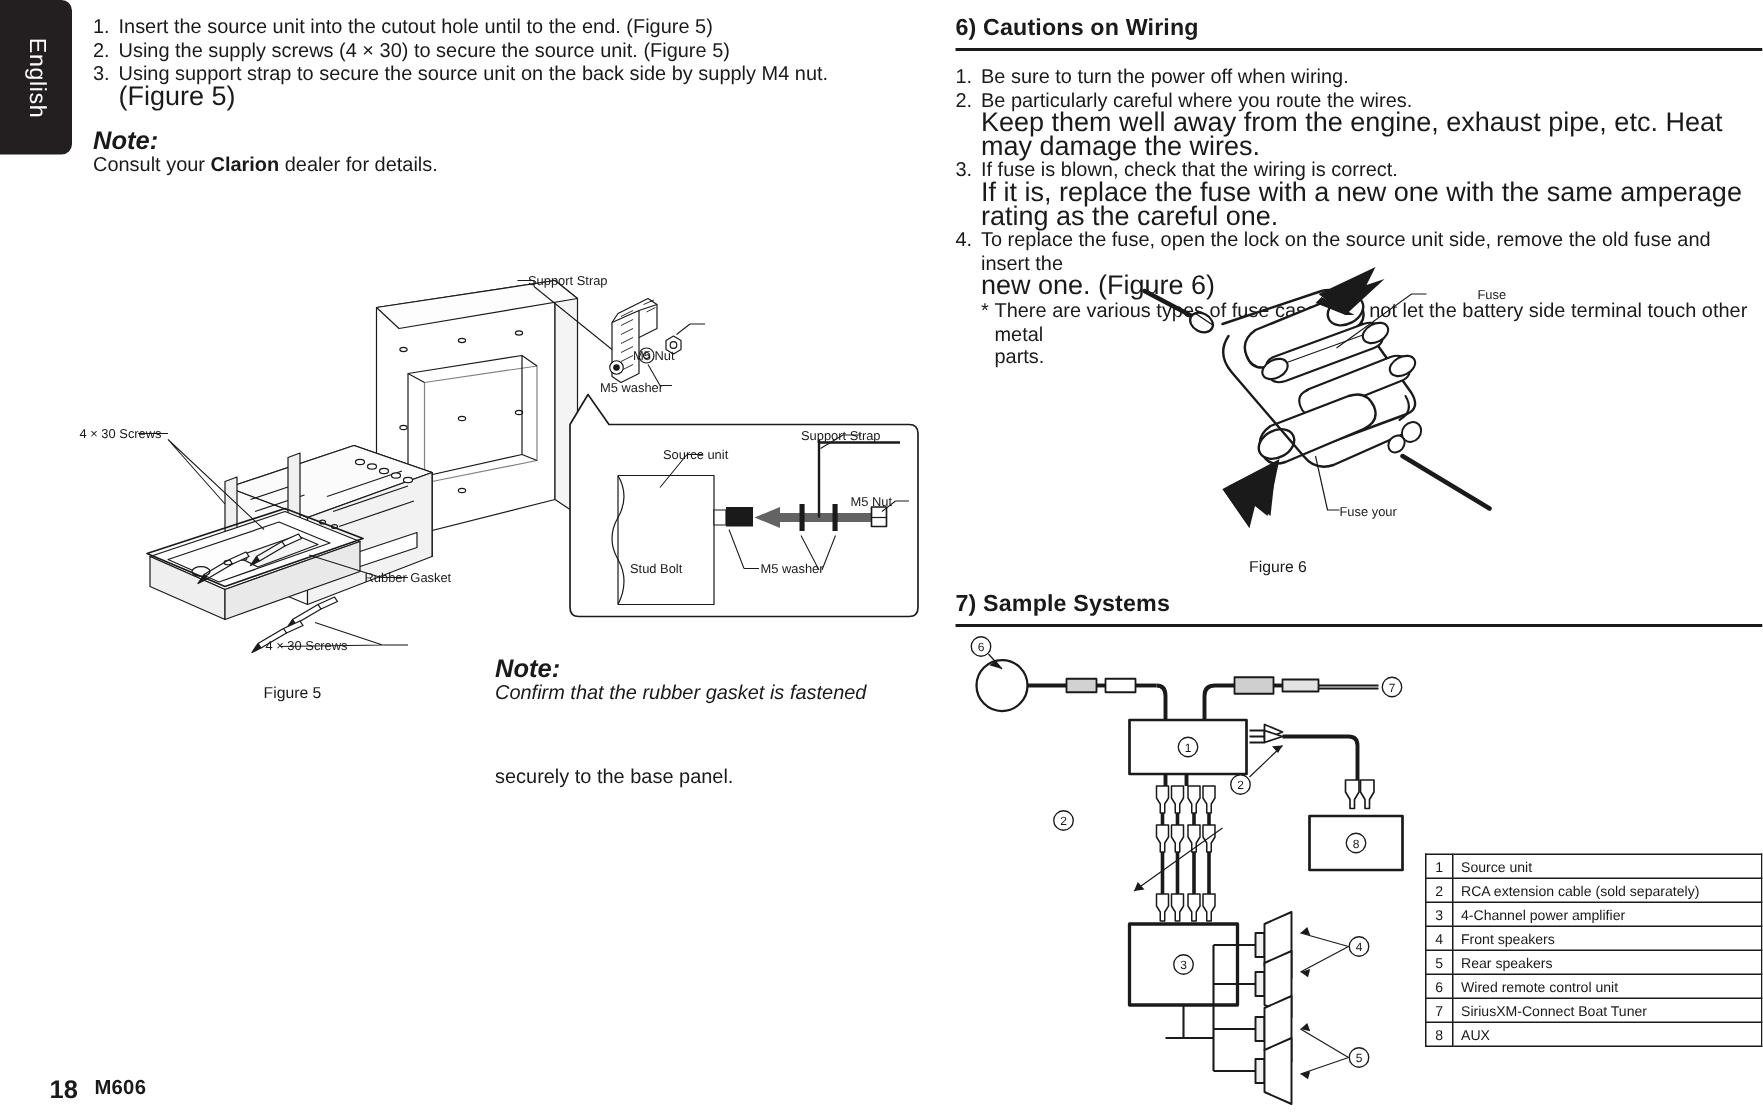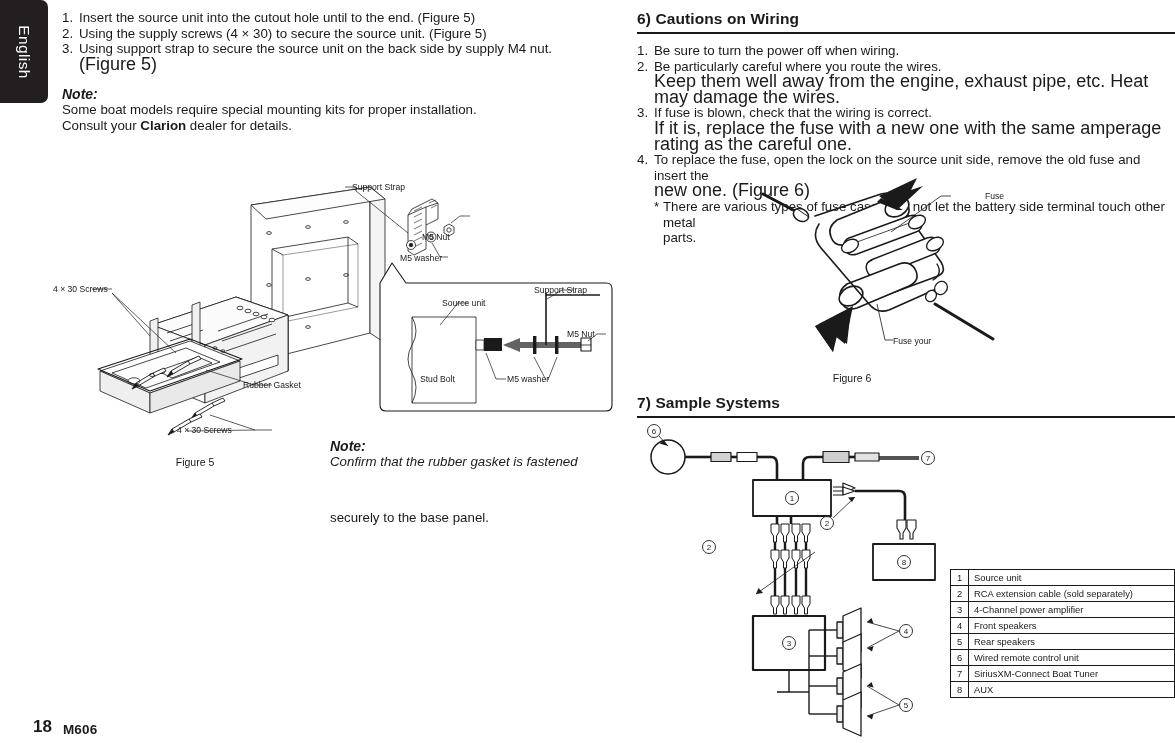--- a/index.html
+++ b/index.html
@@ -46,21 +46,21 @@
     display: flex;
     margin-bottom: 0px;
   }
   .numlist li .n  { width: 17px; flex: 0 0 17px; }
   .numlist li .tx { flex: 1 1 auto; }
   .cont { margin-left: 17px; font-size: 18px; line-height: 15.6px; }
   .star { margin-left: 17px; font-size: 13.3px; line-height: 15.6px; display: flex; }
   .star .s  { width: 9px; flex: 0 0 9px; }
   .star .tx { flex: 1 1 auto; }
 
-  .note-hd { font-weight: bold; font-style: italic; font-size: 14px; line-height: 16px; }
+  .note-hd { font-weight: bold; font-style: italic; font-size: 17px; line-height: 16px; }
   .note-bd { font-size: 13.3px; line-height: 16px; }
 
   
   .sec-h {
     font-size: 15.5px;
     font-weight: bold;
     letter-spacing: .1px;
     margin: 0 0 4px 0;
   }
   .sec-rule { border-bottom: 2.2px solid #1a1a1a; margin-bottom: 9px; }
@@ -89,21 +89,21 @@
   }
   #parts-table td {
     border: 1px solid #1a1a1a;
     padding: 2px 4px 2px 5px;
     line-height: 11px;
     height: 14.7px;
   }
   #parts-table td.idx { width: 18px; text-align: center; padding: 2px 0; }
 
   
-  #footer { position: absolute; left: 33px; bottom: 6px; display: flex; align-items: flex-end; }
+  #footer { position: absolute; left: 33px; bottom: 6px; display: flex; align-items: flex-start; }
   #footer .pg  { font-size: 17px; font-weight: bold; }
   #footer .mdl { font-size: 13.5px; font-weight: bold; margin-left: 11px; letter-spacing: .2px; }
 </style>
 </head>
 <body>
 
 <div id="lang-tab">
   <span class="lbl">English</span>
 </div>
 
@@ -121,21 +121,20 @@
     <li>
       <span class="n">3.</span>
       <span class="tx">Using support strap to secure the source unit on the back side by supply M4 nut.</span>
     </li>
   </ol>
   <div class="cont">(Figure 5)</div>
 
   <div style="height:14px"></div>
 
   <div class="note-hd">Note:</div>
-  <div class="note-bd">Some boat models require special mounting kits for proper installation.</div>
   <div class="note-bd"><span>Consult your </span><b>Clarion</b><span> dealer for details.</span></div>
 </div>
 
 <div class="diagram" id="fig5" style="left:40px; top:175px; width:590px; height:300px;">
 
   <svg width="590" height="300" viewBox="0 0 590 300">
     <g fill="none" stroke="#1a1a1a" stroke-width="0.8" stroke-linejoin="round">
 
       <path d="M 211 30 L 330 12 L 330 158 L 211 188 Z" fill="#ffffff"></path>
       <path d="M 330 12 L 345 24 L 345 168 L 330 158 Z" fill="#f4f4f4"></path>

